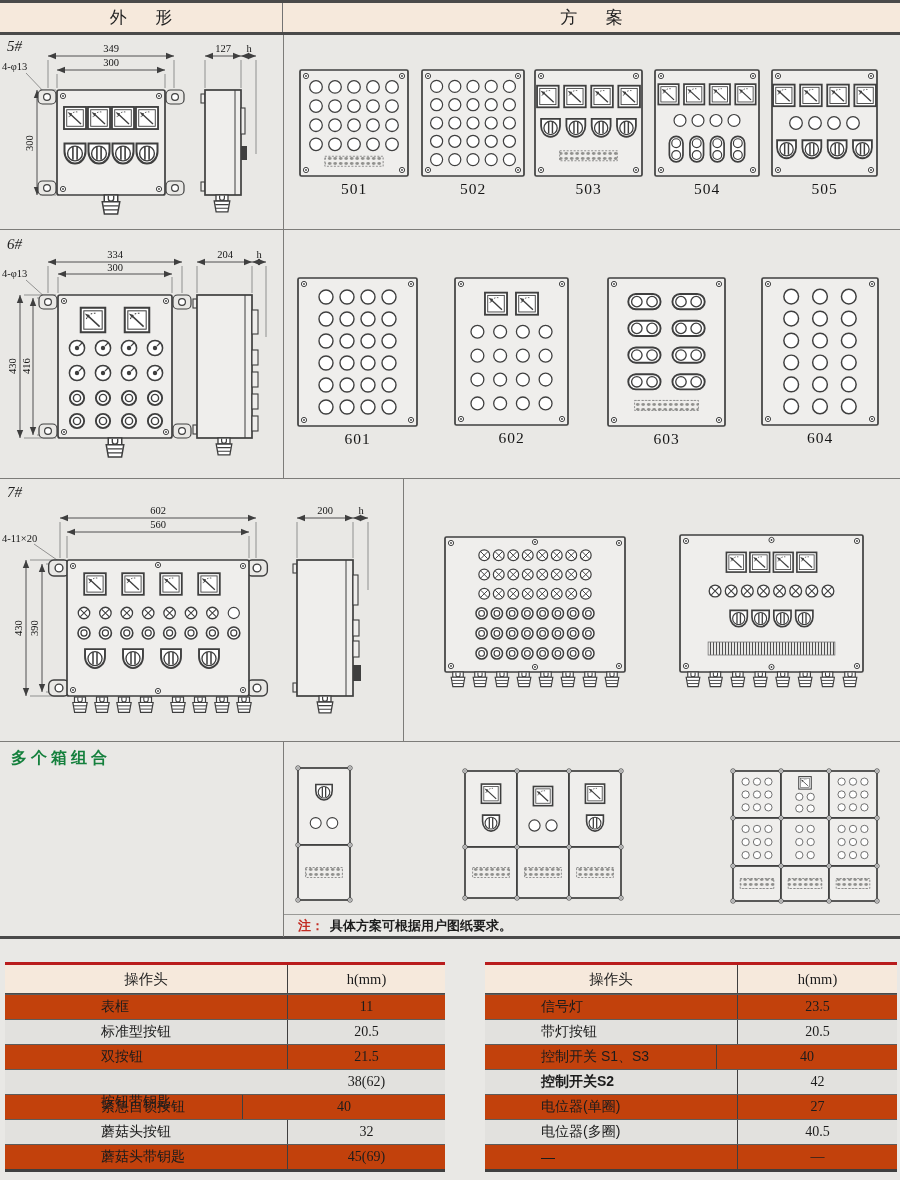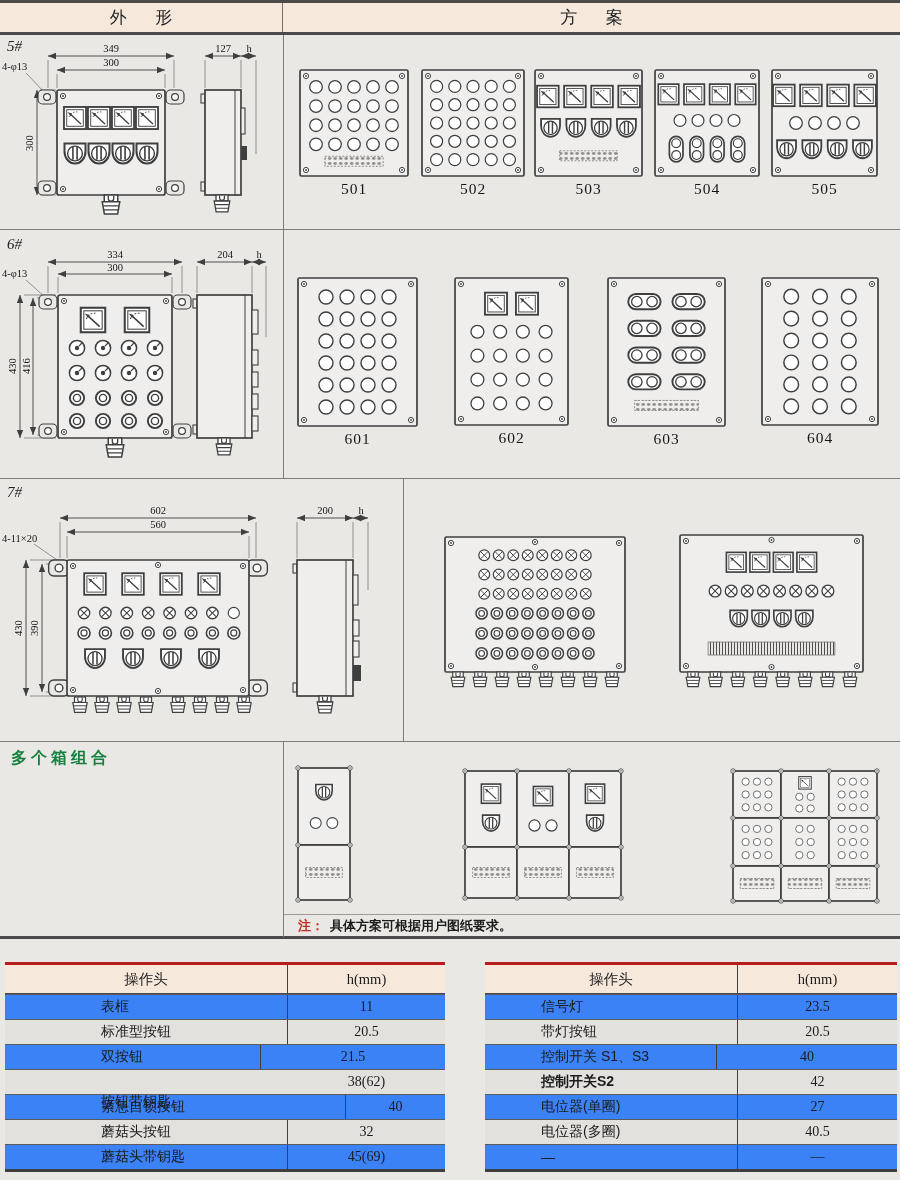--- a/index.html
+++ b/index.html
@@ -33,21 +33,21 @@
   .note{position:absolute;left:284px;top:914px;width:616px;height:22px;border-top:1px solid #9a9a97;
        display:flex;align-items:center;padding-left:14px;box-sizing:border-box;font-size:13px;font-weight:600}
   .note .np{color:#c22c22;margin-right:6px}
   
   .tbl{position:absolute;top:962px;border-top:3px solid #b91c1c;border-bottom:3px solid #3f3f3f}
   .trow{display:flex;align-items:stretch;border-top:1px solid #5c5c5c}
   .trow:first-child{border-top:none}
   .trow.head{background:#f6e9dc;height:28px;border-bottom:1px solid #4a4a4a}
   .trow.body{height:24px}
   .trow.alt{background:#e2e1de}
-  .trow.wht{background:#3b82f6}
+  .trow.wht{background:#c2410c}
   .tc{display:flex;align-items:center;box-sizing:border-box;font-size:14px}
   .tc.lab{border-right:1px solid #3f3f3f}
   .trow.head .tc{justify-content:center;font-size:14.5px}
   .trow.head .tc.val{font-family:"Liberation Serif",serif}
   .tc.val{justify-content:center;flex:1;font-family:"Liberation Serif",serif;font-size:14px}
 </style>
 </head>
 <body>
 
 <svg width="0" height="0" style="position:absolute" aria-hidden="true">
@@ -811,29 +811,29 @@
     </div>
     <div class="trow body wht">
       <div class="tc lab" style="width: 283px; padding-left: 96px; justify-content: flex-start;">表框</div>
       <div class="tc val">11</div>
     </div>
     <div class="trow body alt">
       <div class="tc lab" style="width: 283px; padding-left: 96px; justify-content: flex-start;">标准型按钮</div>
       <div class="tc val">20.5</div>
     </div>
     <div class="trow body wht">
-      <div class="tc lab" style="width: 256px; padding-left: 96px; justify-content: flex-start;">双按钮</div>
+      <div class="tc lab" style="width: 283px; padding-left: 96px; justify-content: flex-start;">双按钮</div>
       <div class="tc val">21.5</div>
     </div>
     <div class="trow body alt">
       <div class="tc lab" style="width: 283px; padding-left: 96px; justify-content: flex-start; margin-top: 32px;">按钮带钥匙</div>
       <div class="tc val">38(62)</div>
     </div>
     <div class="trow body wht">
-      <div class="tc lab" style="width: 341px; padding-left: 96px; justify-content: flex-start;">紧急自锁按钮</div>
+      <div class="tc lab" style="width: 238px; padding-left: 96px; justify-content: flex-start;">紧急自锁按钮</div>
       <div class="tc val">40</div>
     </div>
     <div class="trow body alt">
       <div class="tc lab" style="width: 283px; padding-left: 96px; justify-content: flex-start;">蘑菇头按钮</div>
       <div class="tc val">32</div>
     </div>
     <div class="trow body wht">
       <div class="tc lab" style="width: 283px; padding-left: 96px; justify-content: flex-start;">蘑菇头带钥匙</div>
       <div class="tc val">45(69)</div>
     </div>

